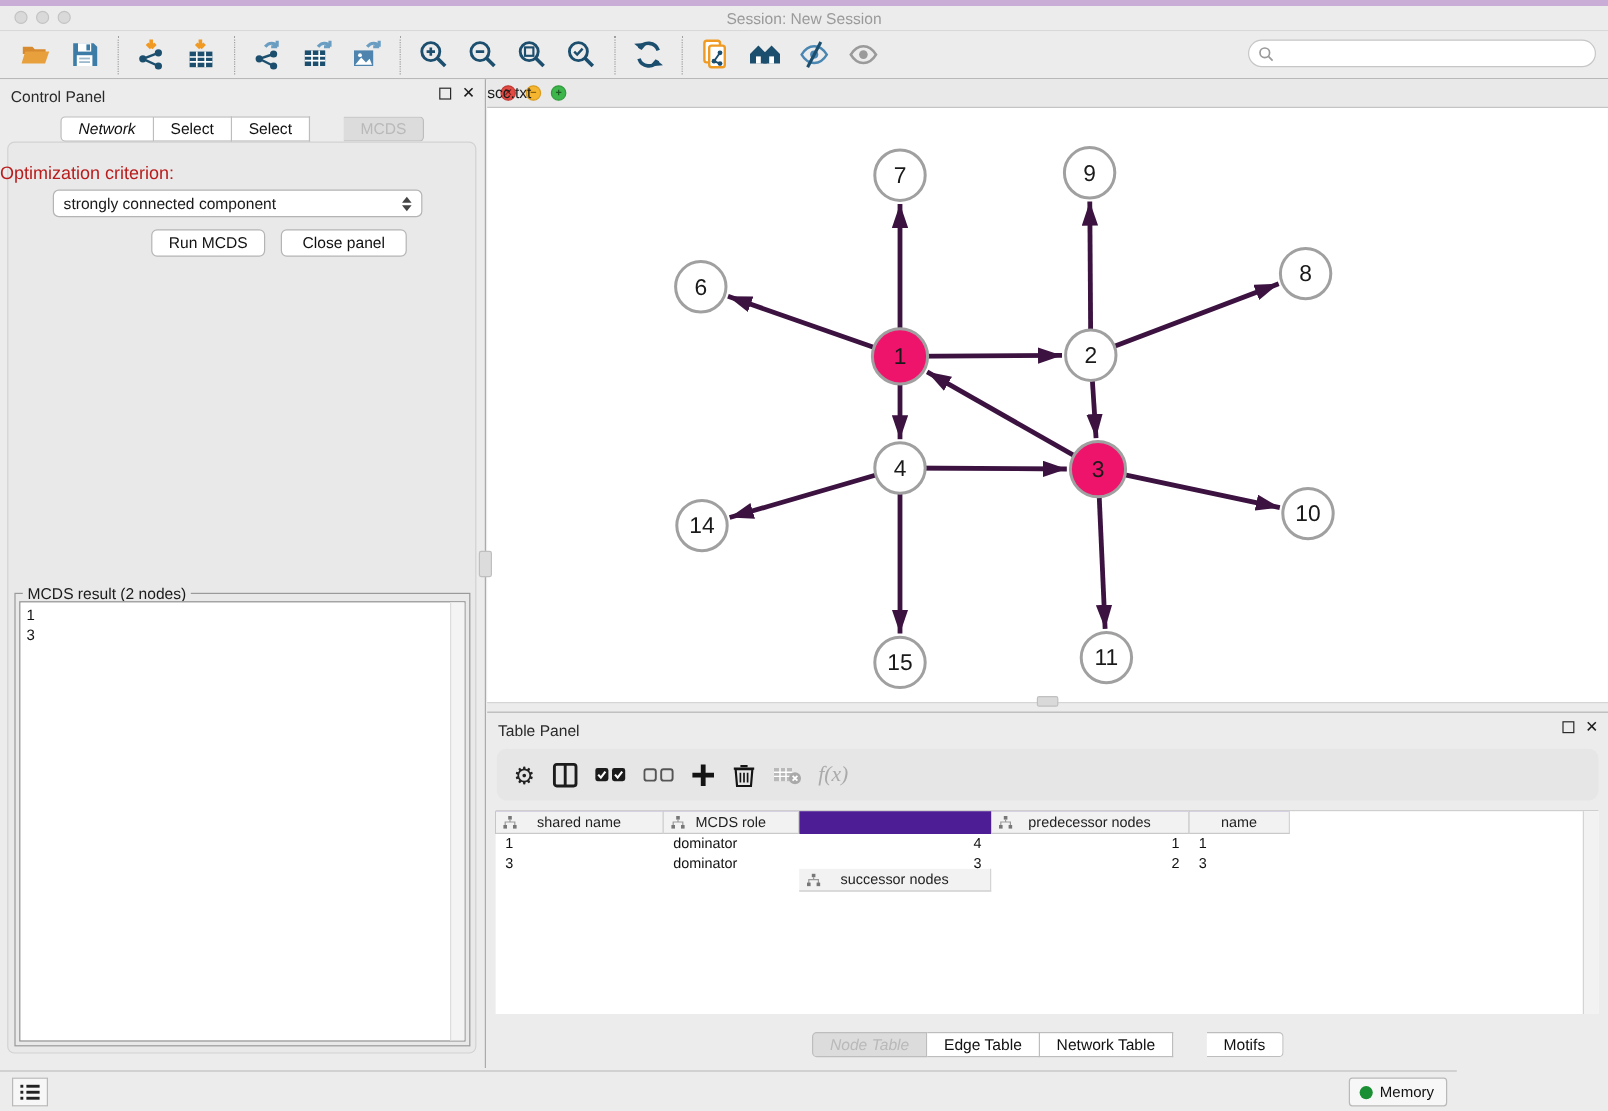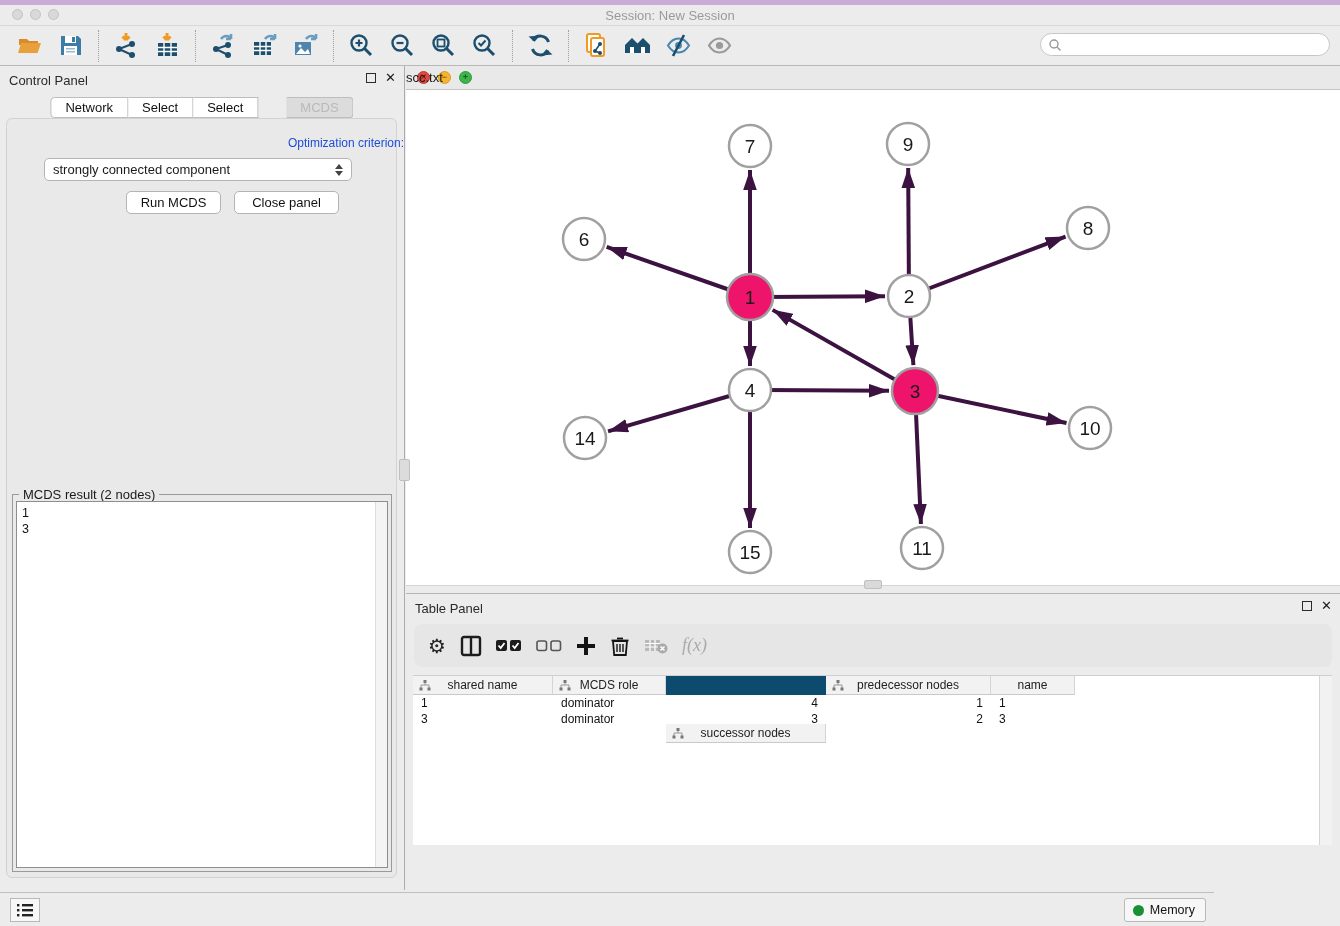--- a/index.html
+++ b/index.html
@@ -23,27 +23,27 @@
   
   #control-panel { position:absolute; left:0; top:66px; width:405px; height:824px; background:#ececec; border-right:1px solid #ababab; }
   .panel-head { position:absolute; left:0; top:0; width:100%; height:28px;text-align:center; }
   .panel-title { position:absolute; left:9px; top:7px; font-size:13px; color:#2a2a2a; }
   .panel-btns { position:absolute; right:8px; top:6px; display:flex; gap:9px; align-items:center; }
   .float-box { width:10px; height:10px; border:1.6px solid #2a2a2a; display:inline-block; }
   .close-x { font-size:13px; font-weight:bold; color:#1a1a1a; line-height:12px; }
 
   .tabs-row { position:absolute; display:flex; }
   .tab { height:21px; padding:0 14px; background:#fff; border:1px solid #bdbdbd; border-left:none; display:flex; align-items:center; font-size:13px; color:#111; }
-  .tab:first-child { border-left:1px solid #bdbdbd; border-radius:4px 0 0 4px; }
+  .tab:first-child { border-left:1px solid #bdbdbd; border-radius:4px 0 0 4px;font-style:italic; }
   .tab:last-child { border-radius:0 4px 4px 0;margin-left:28px; }
   .tab.selected { background:#dcdcdc; color:#b9b9b9; }
 
   #cp-tabs { left:50%; transform:translateX(-50%); top:31px; z-index:3; }
   #cp-content { position:absolute; left:6px; right:7px; top:52px; bottom:12px; background:#e9e9e9; border:1px solid #d2d2d2; border-radius:6px; }
-  #opt-label { position:absolute; left:0; right:0; top:70px; text-align:right; font-size:12px; color:#1d4ed8; }
+  #opt-label { position:absolute; left:0; right:0; top:70px; text-align:left; font-size:15px; color:#b91c1c; }
   #opt-select { position:absolute; left:44px; top:92px; width:308px; height:23px; background:#fff; border:1px solid #b4b4b4; border-radius:5px; display:flex; align-items:center; padding:0 8px; font-size:13px; }
   #opt-select .stepper { margin-left:auto; display:flex; flex-direction:column; gap:2px; }
   #opt-select .stepper i { width:0; height:0; border-left:4px solid transparent; border-right:4px solid transparent; }
   #opt-select .stepper i.up { border-bottom:5px solid #444; }
   #opt-select .stepper i.down { border-top:5px solid #444; }
   .cp-btn { position:absolute; top:125px; height:23px; background:#fff; border:1px solid #b4b4b4; border-radius:5px; font-size:13px; display:flex; align-items:center; justify-content:center; color:#111;margin-left:32px; }
   #run-btn { left:94px; width:95px; }
   #closep-btn { left:202px; width:105px; }
 
   #result-box { position:absolute; left:12px; top:428px; width:380px; bottom:18px; border:1px solid #9a9a9a; }
@@ -68,21 +68,21 @@
   .hgrip { position:absolute; left:50%; top:-6px; transform:translateX(-50%); width:18px; height:9px; background:#d9d9d9; border:1px solid #c0c0c0; border-radius:2px; }
 
   
   #table-panel { position:absolute; left:406px; top:593px; width:934px; height:297px; background:#ececec; border-top:1px solid #b5b5b5; }
   #tp-toolbar { position:absolute; left:8px; right:8px; top:30px; height:43px; background:#e6e6e6; border-radius:8px; display:flex; align-items:center; padding-left:14px; }
   .tp-icon { margin-right:14px; display:flex; align-items:center; justify-content:center; height:26px; }
   .gear-glyph { font-size:20px; color:#222; font-family:"DejaVu Sans",sans-serif; }
   .fx-glyph { font-family:"Liberation Serif","DejaVu Serif",serif; font-style:italic; font-size:18px; color:#aaa; }
 
   #tp-table { position:absolute; left:7px; right:8px; top:81px; bottom:45px; background:#fff; border-top:1px solid #cfcfcf; }
-  #tp-header { position:absolute; left:0; top:0; height:19px; display:flex; background:#0c4a6e; }
+  #tp-header { position:absolute; left:0; top:0; height:19px; display:flex; background:#4c1d95; }
   .th { position:relative; height:19px; background:#f2f2f2; border-bottom:1px solid #c9c9c9; border-right:1px solid #d4d4d4; display:flex; align-items:center; justify-content:center; font-size:12px; color:#222; }
   .th .tree-ic { position:absolute; left:6px; top:4px; }
   #tp-body { position:absolute; left:0; top:19px; right:0; bottom:0; }
   .tr { display:flex; height:16px; }
   .td { font-size:12px; line-height:16px; padding:0 8px; white-space:nowrap; overflow:hidden; color:#111; }
   #tp-scroll { position:absolute; right:0; top:0; bottom:0; width:13px; background:#f2f2f2; border-left:1px solid #d4d4d4; }
 
   #tp-tabs { left:50%; transform:translateX(-50%); bottom:9px; }
 
   
@@ -448,20 +448,26 @@
         <div class="tr">
           <div class="td" style="width: 140px; text-align: left;">3</div>
           <div class="td" style="width: 113px; text-align: left;">dominator</div>
           <div class="td" style="width: 160px; text-align: right;">3</div>
           <div class="td" style="width: 165px; text-align: right;">2</div>
           <div class="td" style="width: 84px; text-align: left;">3</div>
         </div>
       </div>
     <div id="tp-scroll"></div>
   </div>
+  <div id="tp-tabs" class="tabs-row" style="position:absolute;">
+      <div class="tab selected">Node Table</div>
+      <div class="tab">Edge Table</div>
+      <div class="tab">Network Table</div>
+      <div class="tab">Motifs</div>
+    </div>
 </div>
 
 <div id="statusbar">
   <div id="status-list-btn">
     <svg width="18" height="16" viewBox="0 0 18 16">
         <rect x="1" y="2" width="2.4" height="2.4" fill="#222"></rect>
         <rect x="6" y="2" width="11" height="2.4" fill="#222"></rect>
         <rect x="1" y="7" width="2.4" height="2.4" fill="#222"></rect>
         <rect x="6" y="7" width="11" height="2.4" fill="#222"></rect>
         <rect x="1" y="12" width="2.4" height="2.4" fill="#222"></rect>

